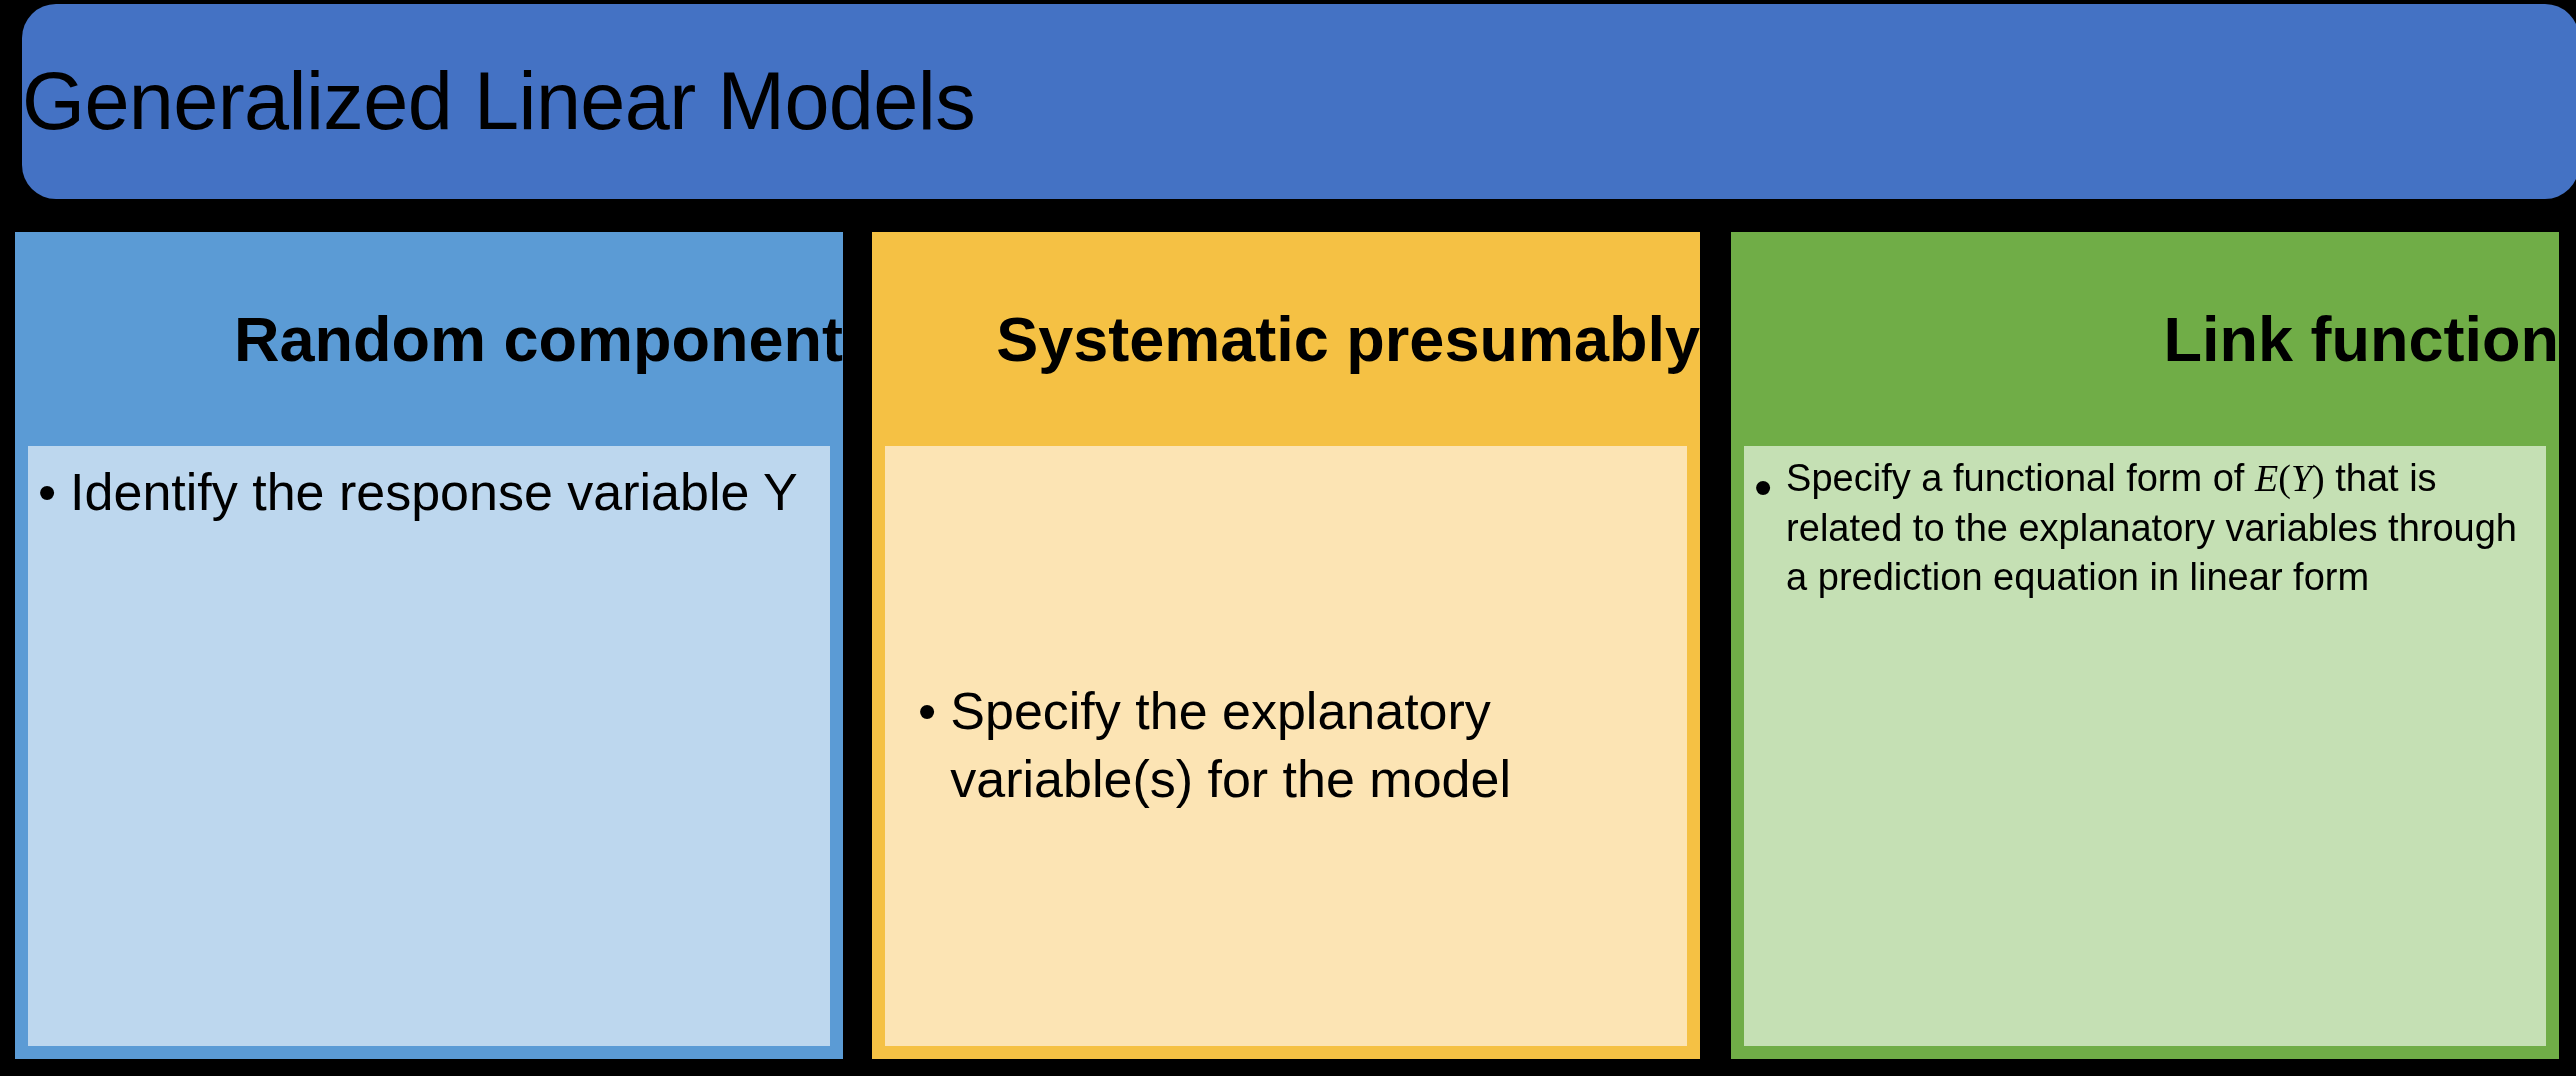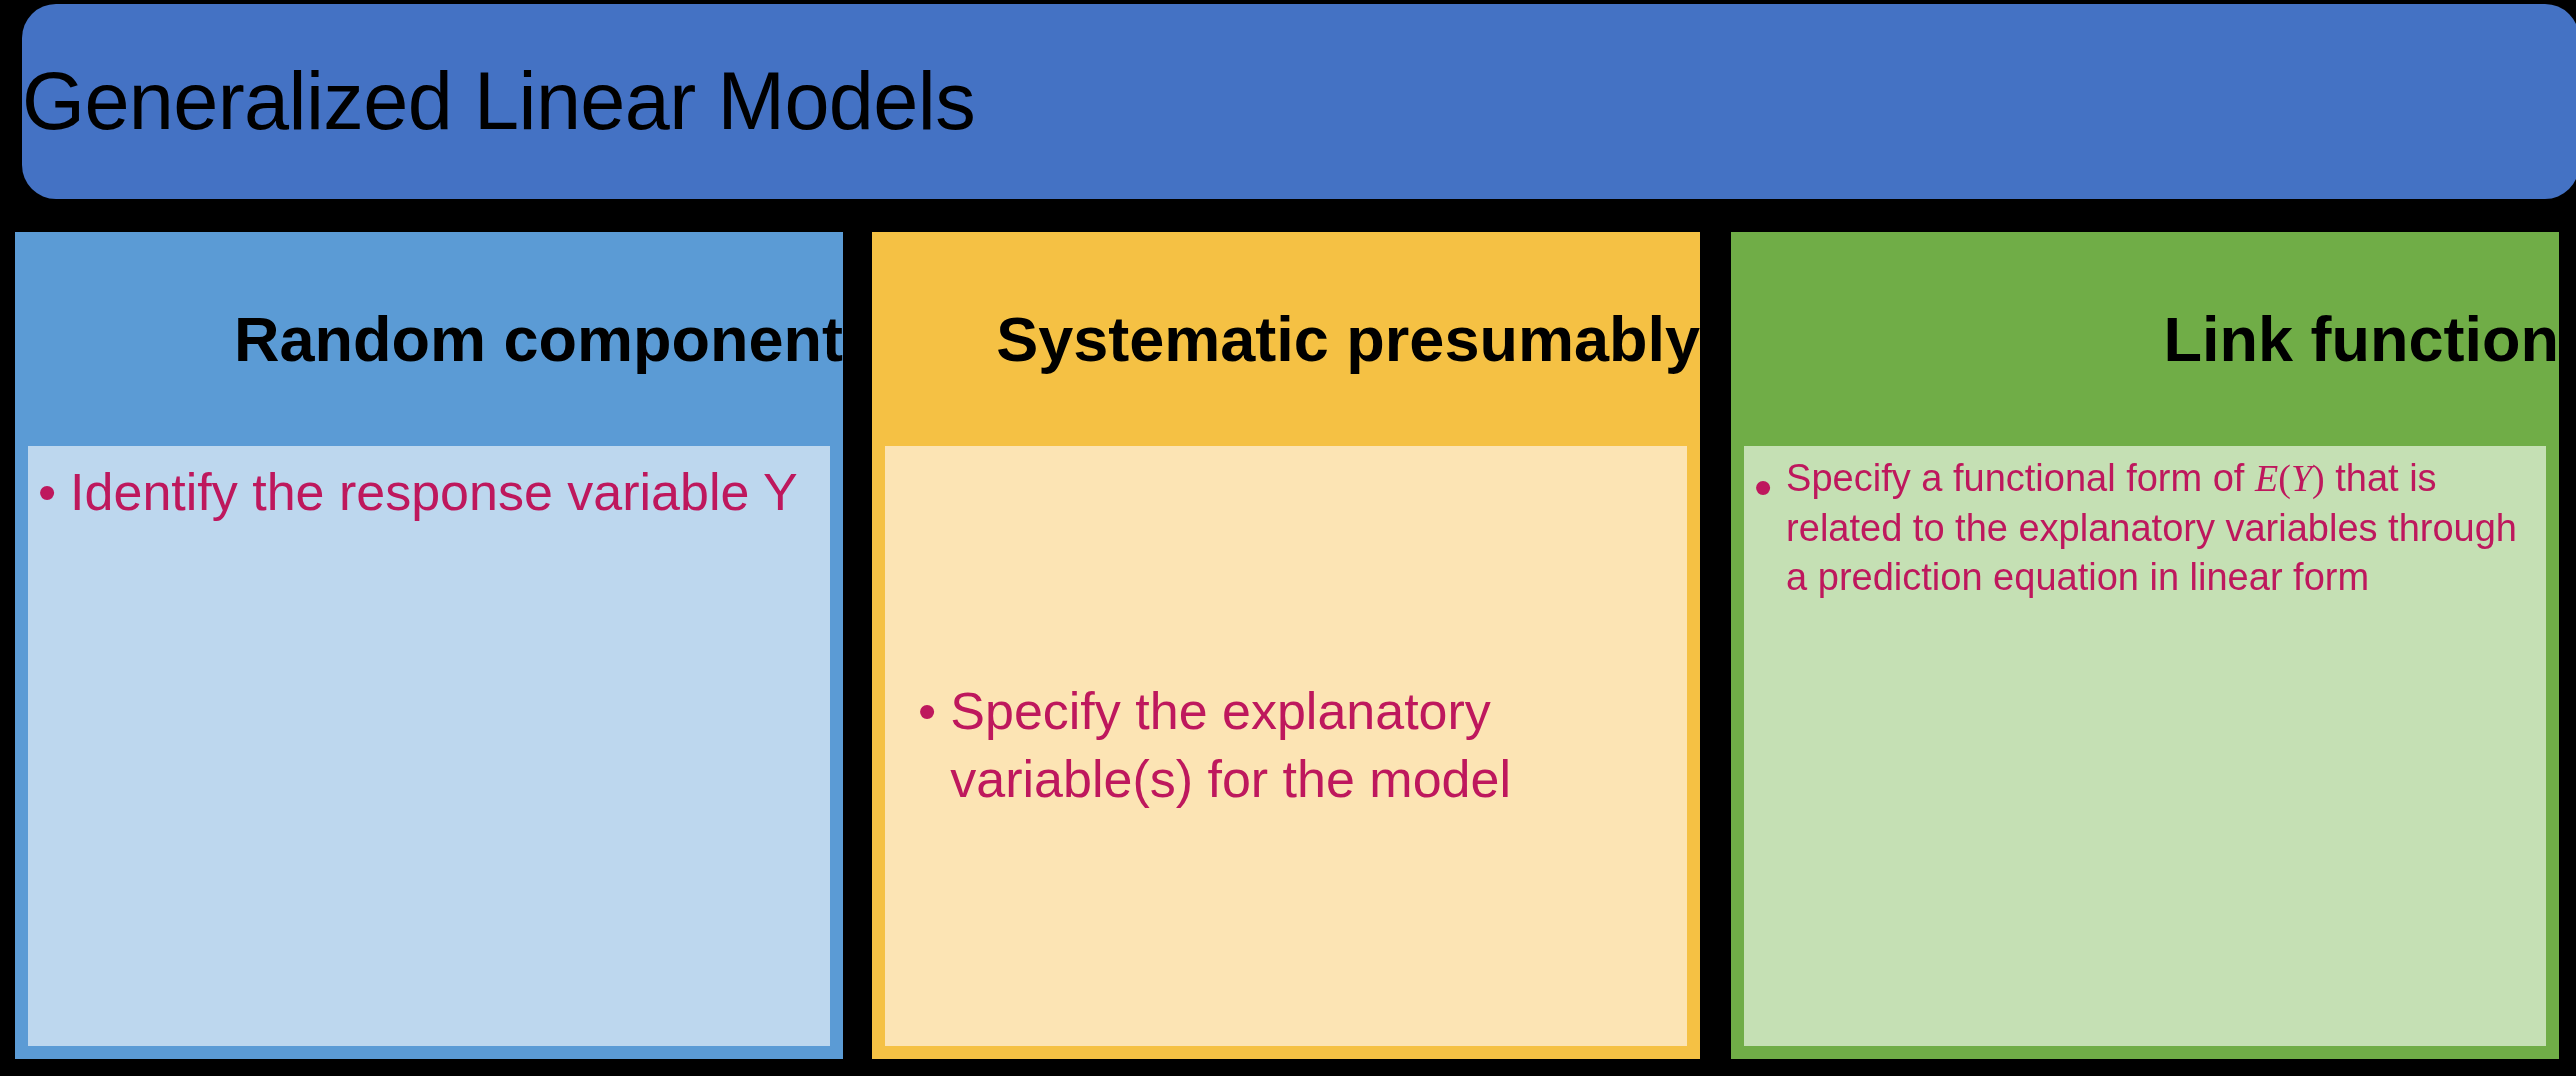--- a/index.html
+++ b/index.html
@@ -97,21 +97,21 @@
   .col-2 .col-body { background: #FCE4B4; justify-content: center; padding-top: 0; padding-left: 28px; }
   .col-3 .col-body { background: #C5E0B4; justify-content: flex-start; padding-top: 8.4px; }
 
   .bullet-list {
     list-style: none;
     margin: 0;
     padding: 0;
   }
   .bullet-item {
     position: relative;
-    color: #be185d;
+    color: #000000;
     font-size: 52px;
     line-height: 1.30;
     padding-left: 37px;
     margin: 0;
   }
   .bullet-item::before {
     content: "\2022";
     position: absolute;
     left: 4.8px;
     top: 0;

